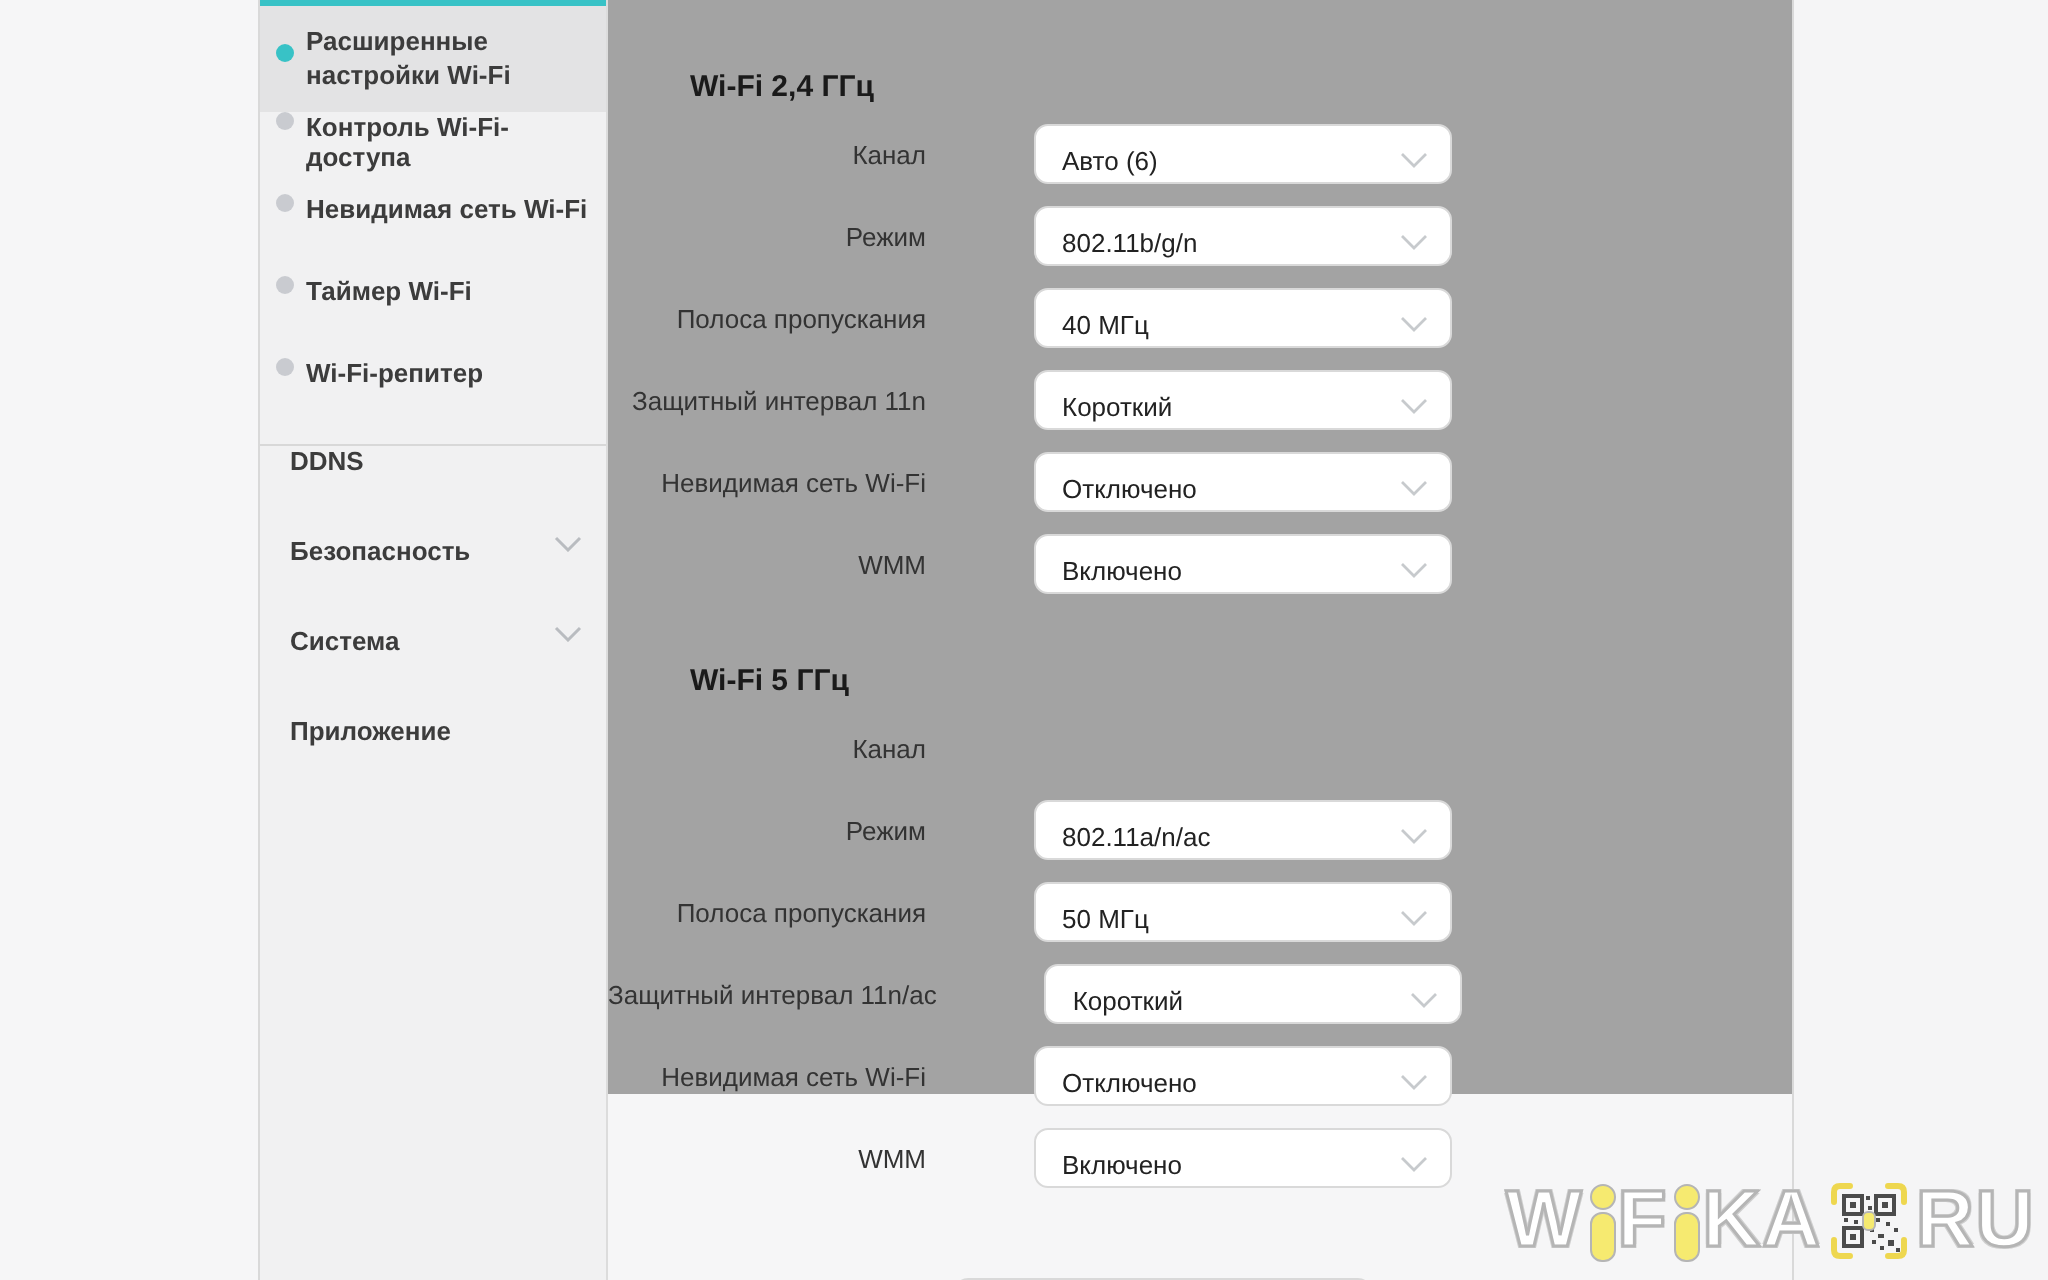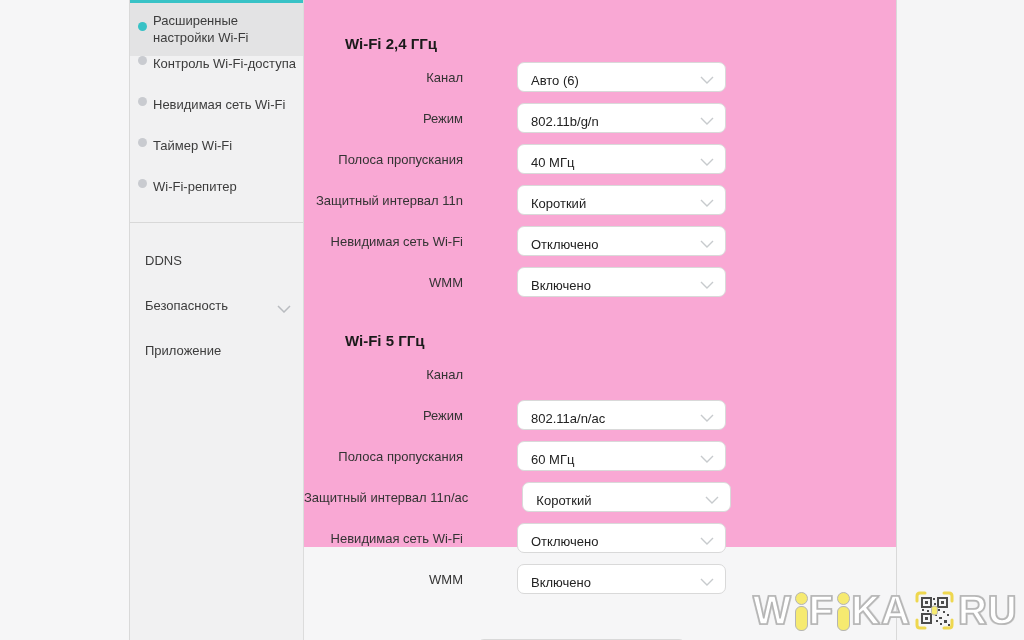--- a/index.html
+++ b/index.html
@@ -7,36 +7,36 @@
   body { font-family:"Liberation Sans", sans-serif; background:#f6f6f7; }
   .screen { position:relative; width:1024px; height:640px; overflow:hidden; }
 
   
   .left-strip  { position:absolute; left:0;   top:0; width:129px; height:640px; background:#f6f6f7; }
   .right-strip { position:absolute; left:896px;top:0; width:128px; height:640px; background:#f5f5f6; border-left:1px solid #d9d9d9; }
 
   
   .sidebar { position:absolute; left:129px; top:0; width:175px; height:640px;
              background:#f1f1f2; border-left:1px solid #d9d9d9; border-right:1px solid #dcdcdc;
-             font-size:13px; color:#3c3c3c; }
+             font-size:13px; color:#3c3c3c;font-weight:bold; }
   .side-item-active { position:relative; border-top:3px solid #38c2c6; background:#e3e3e4;
                       height:56px; padding:9px 10px 0 23px; line-height:17px; cursor:pointer; }
   .side-item-active .bullet { position:absolute; left:8px; top:19px; width:9px; height:9px;
                               border-radius:50%; background:#38c2c6; }
   .side-item { position:relative; height:41px; display:flex; 
                padding-left:23px; cursor:pointer; }
   .side-item .bullet { position:absolute; left:8px; width:9px; height:9px;
                        border-radius:50%; background:#c9cbd0; }
   .side-group { border-top:1px solid #d8d8d8; margin-top:2px; }
-  .group-item { height:45px; display:flex; align-items:flex-end; justify-content:space-between;
+  .group-item { height:45px; display:flex; align-items:flex-start; justify-content:space-between;
                 padding:0 12px 0 15px; cursor:pointer; }
   .group-item svg { flex:0 0 auto; }
 
   
-  .content { position:absolute; left:304px; top:0; width:592px; height:547px; background:#f9a8d4; }
+  .content { position:absolute; left:304px; top:0; width:592px; height:547px; background:#a3a3a3; }
   .section-title { font-size:15px; font-weight:bold; color:#1a1a1a; margin:36px 0 0 41px; line-height:15px; }
   .section-title.second { }
   .field-row { display:flex; align-items:center; margin-top:11px; height:30px;gap:40px; }
   .field-label { flex:0 0 159px; display:flex; justify-content:flex-end;
                  white-space:nowrap; font-size:13px; color:#333; }
   .select { margin-left:14px; width:209px; height:30px; background:#fff;
             border:1px solid #d9d9d9; border-radius:7px; display:flex; align-items:center;
             justify-content:space-between; padding:6px 11px 0 13px; font-size:13px; color:#222;
             cursor:pointer; }
   .partial-row { margin-top:45px; margin-left:173px; }
@@ -93,20 +93,26 @@
             <polyline points="1,1 7,7 13,1" fill="none" stroke="#b9bcc0" stroke-width="1.5"></polyline>
           </svg>
       </div>
       <div class="group-item">
         <span>Безопасность</span>
         <svg width="14" height="8" viewBox="0 0 14 8">
             <polyline points="1,1 7,7 13,1" fill="none" stroke="#b9bcc0" stroke-width="1.5"></polyline>
           </svg>
       </div>
       <div class="group-item">
+        <span>Система</span>
+        <svg width="14" height="8" viewBox="0 0 14 8">
+            <polyline points="1,1 7,7 13,1" fill="none" stroke="#b9bcc0" stroke-width="1.5"></polyline>
+          </svg>
+      </div>
+      <div class="group-item">
         <span>Приложение</span>
         <svg width="14" height="8" viewBox="0 0 14 8" style="visibility: hidden;">
             <polyline points="1,1 7,7 13,1" fill="none" stroke="#b9bcc0" stroke-width="1.5"></polyline>
           </svg>
       </div>
     </div>
   </aside>
 
   <main class="content">
 
@@ -195,21 +201,21 @@
         <svg width="14" height="8" viewBox="0 0 14 8">
             <polyline points="1,1 7,7 13,1" fill="none" stroke="#c7cacd" stroke-width="1.4"></polyline>
           </svg>
       </div>
     </div>
     <div class="field-row">
       <div class="field-label">
           <span>Полоса пропускания</span>
         </div>
       <div class="select">
-        <span>60 МГц</span>
+        <span>50 МГц</span>
         <svg width="14" height="8" viewBox="0 0 14 8">
             <polyline points="1,1 7,7 13,1" fill="none" stroke="#c7cacd" stroke-width="1.4"></polyline>
           </svg>
       </div>
     </div>
     <div class="field-row">
       <div class="field-label">
           <span>Защитный интервал 11n/ac</span>
         </div>
       <div class="select">

